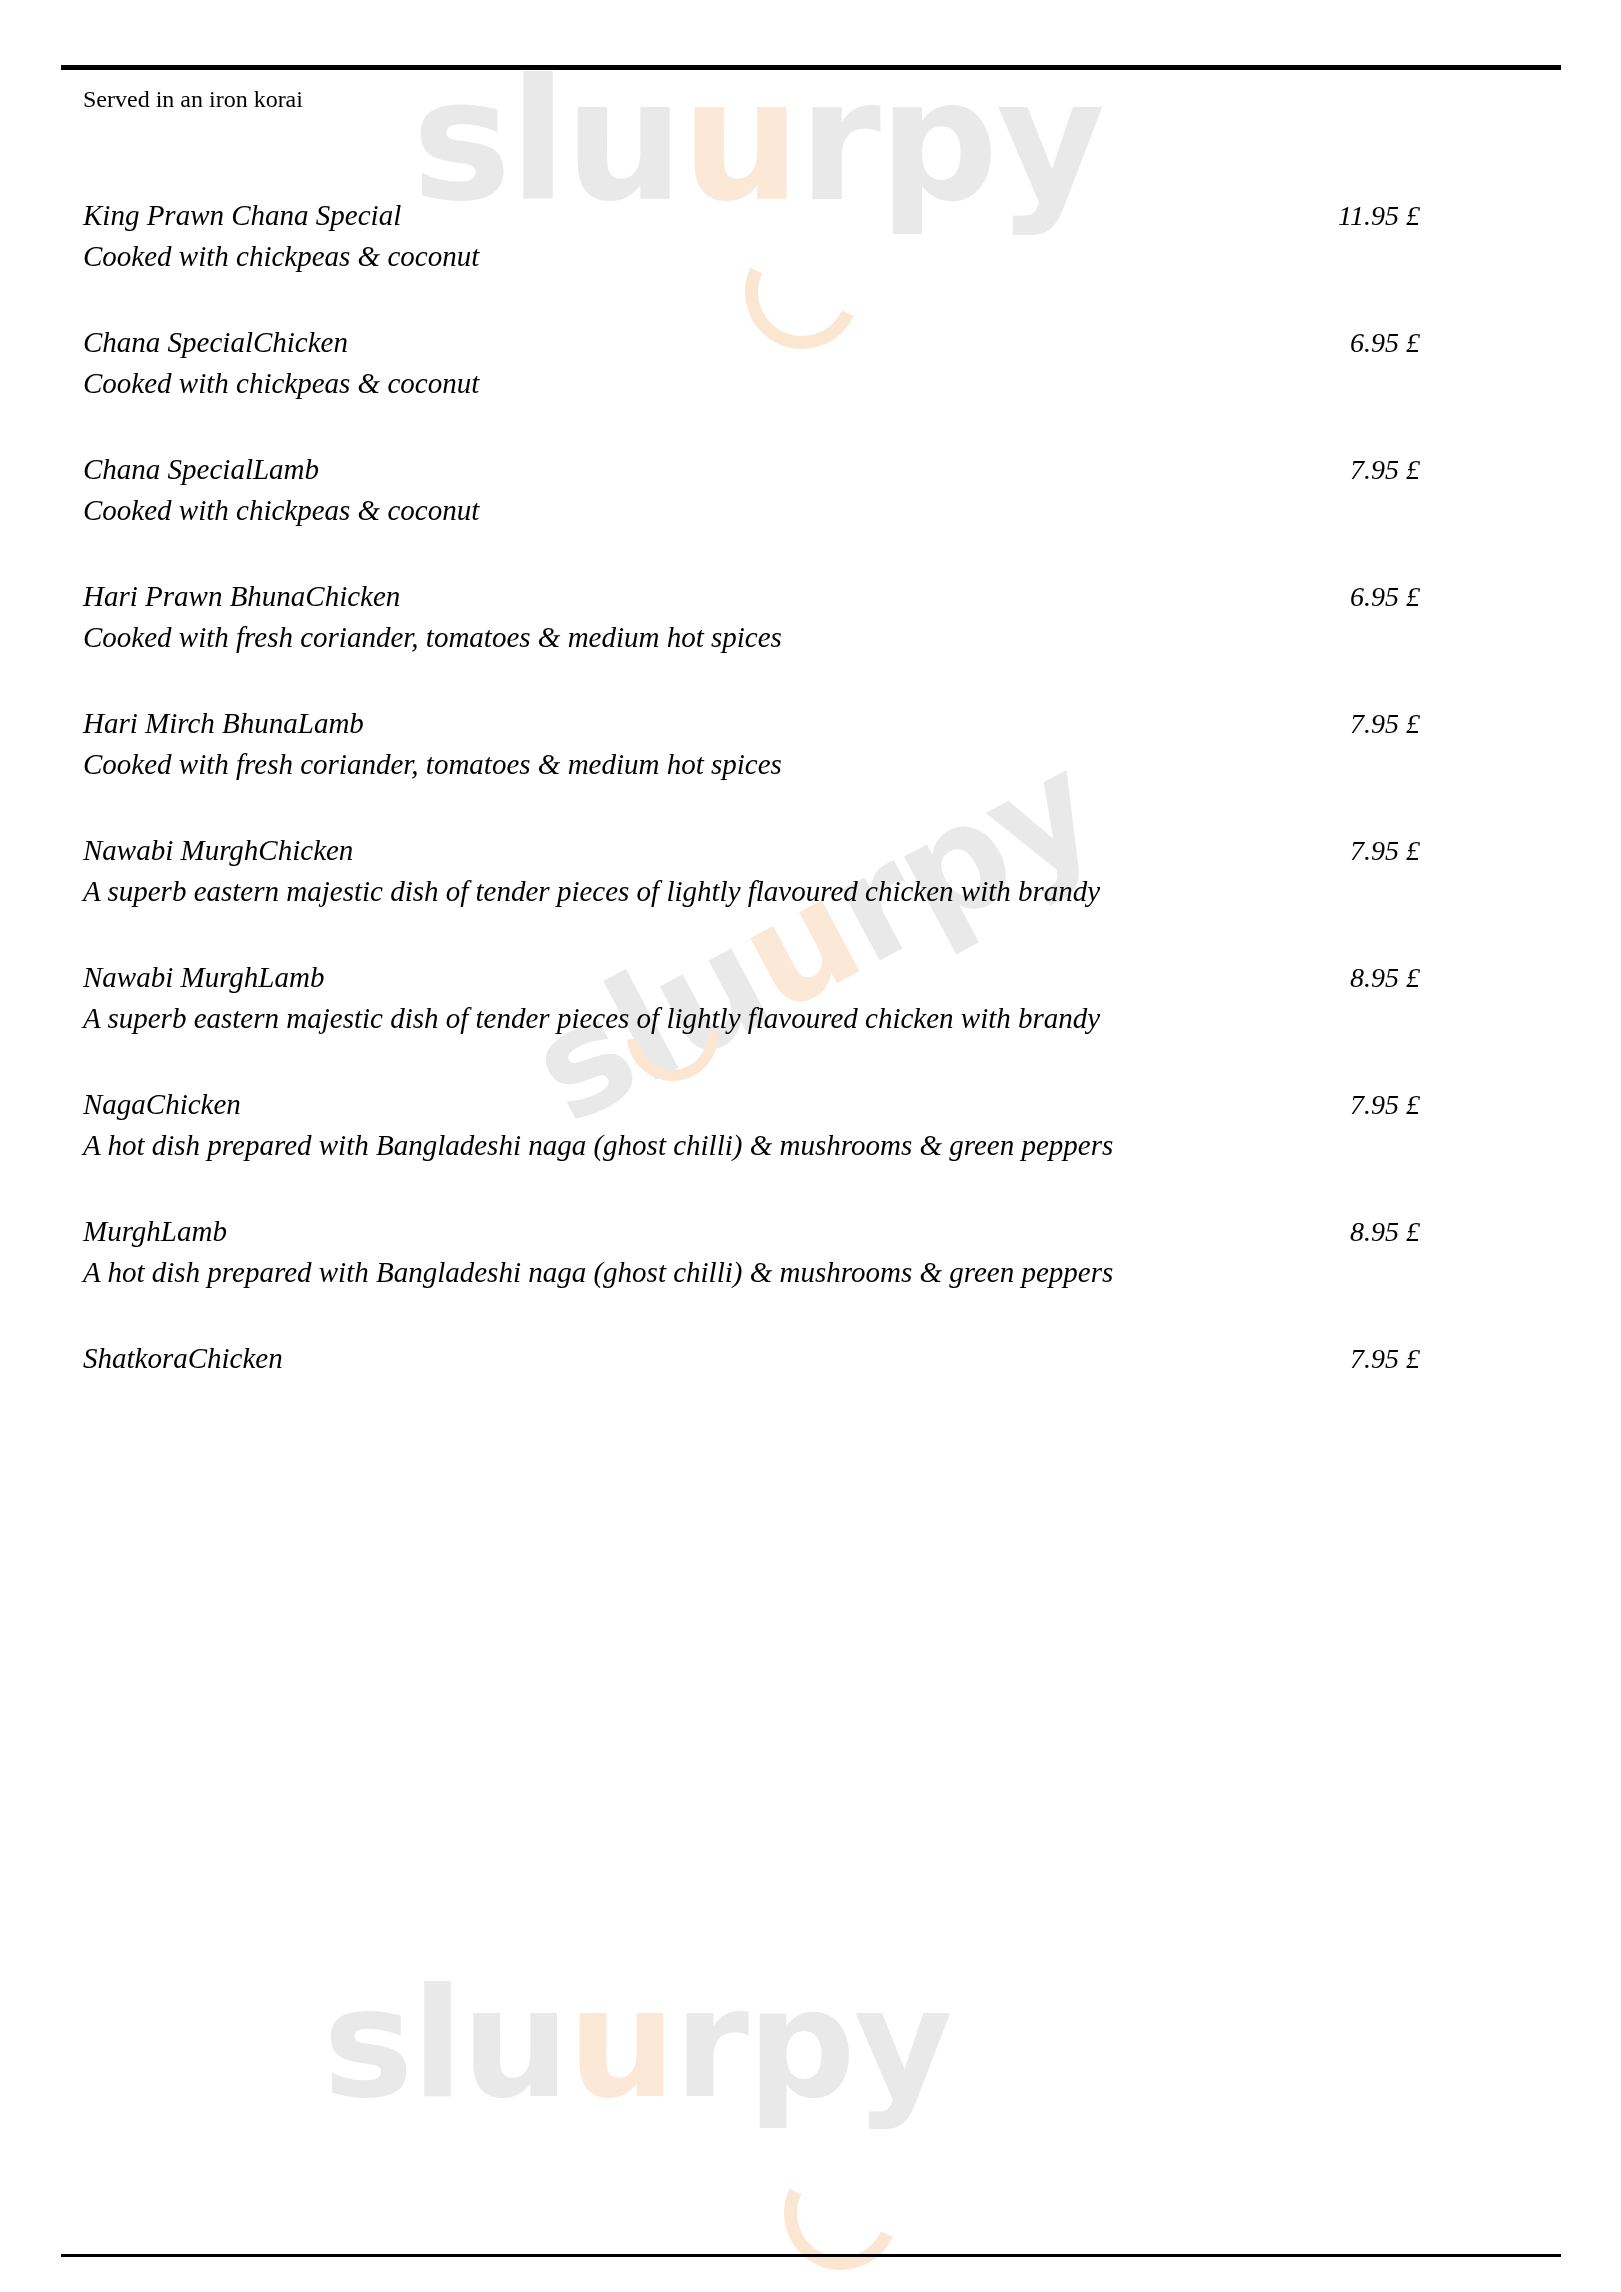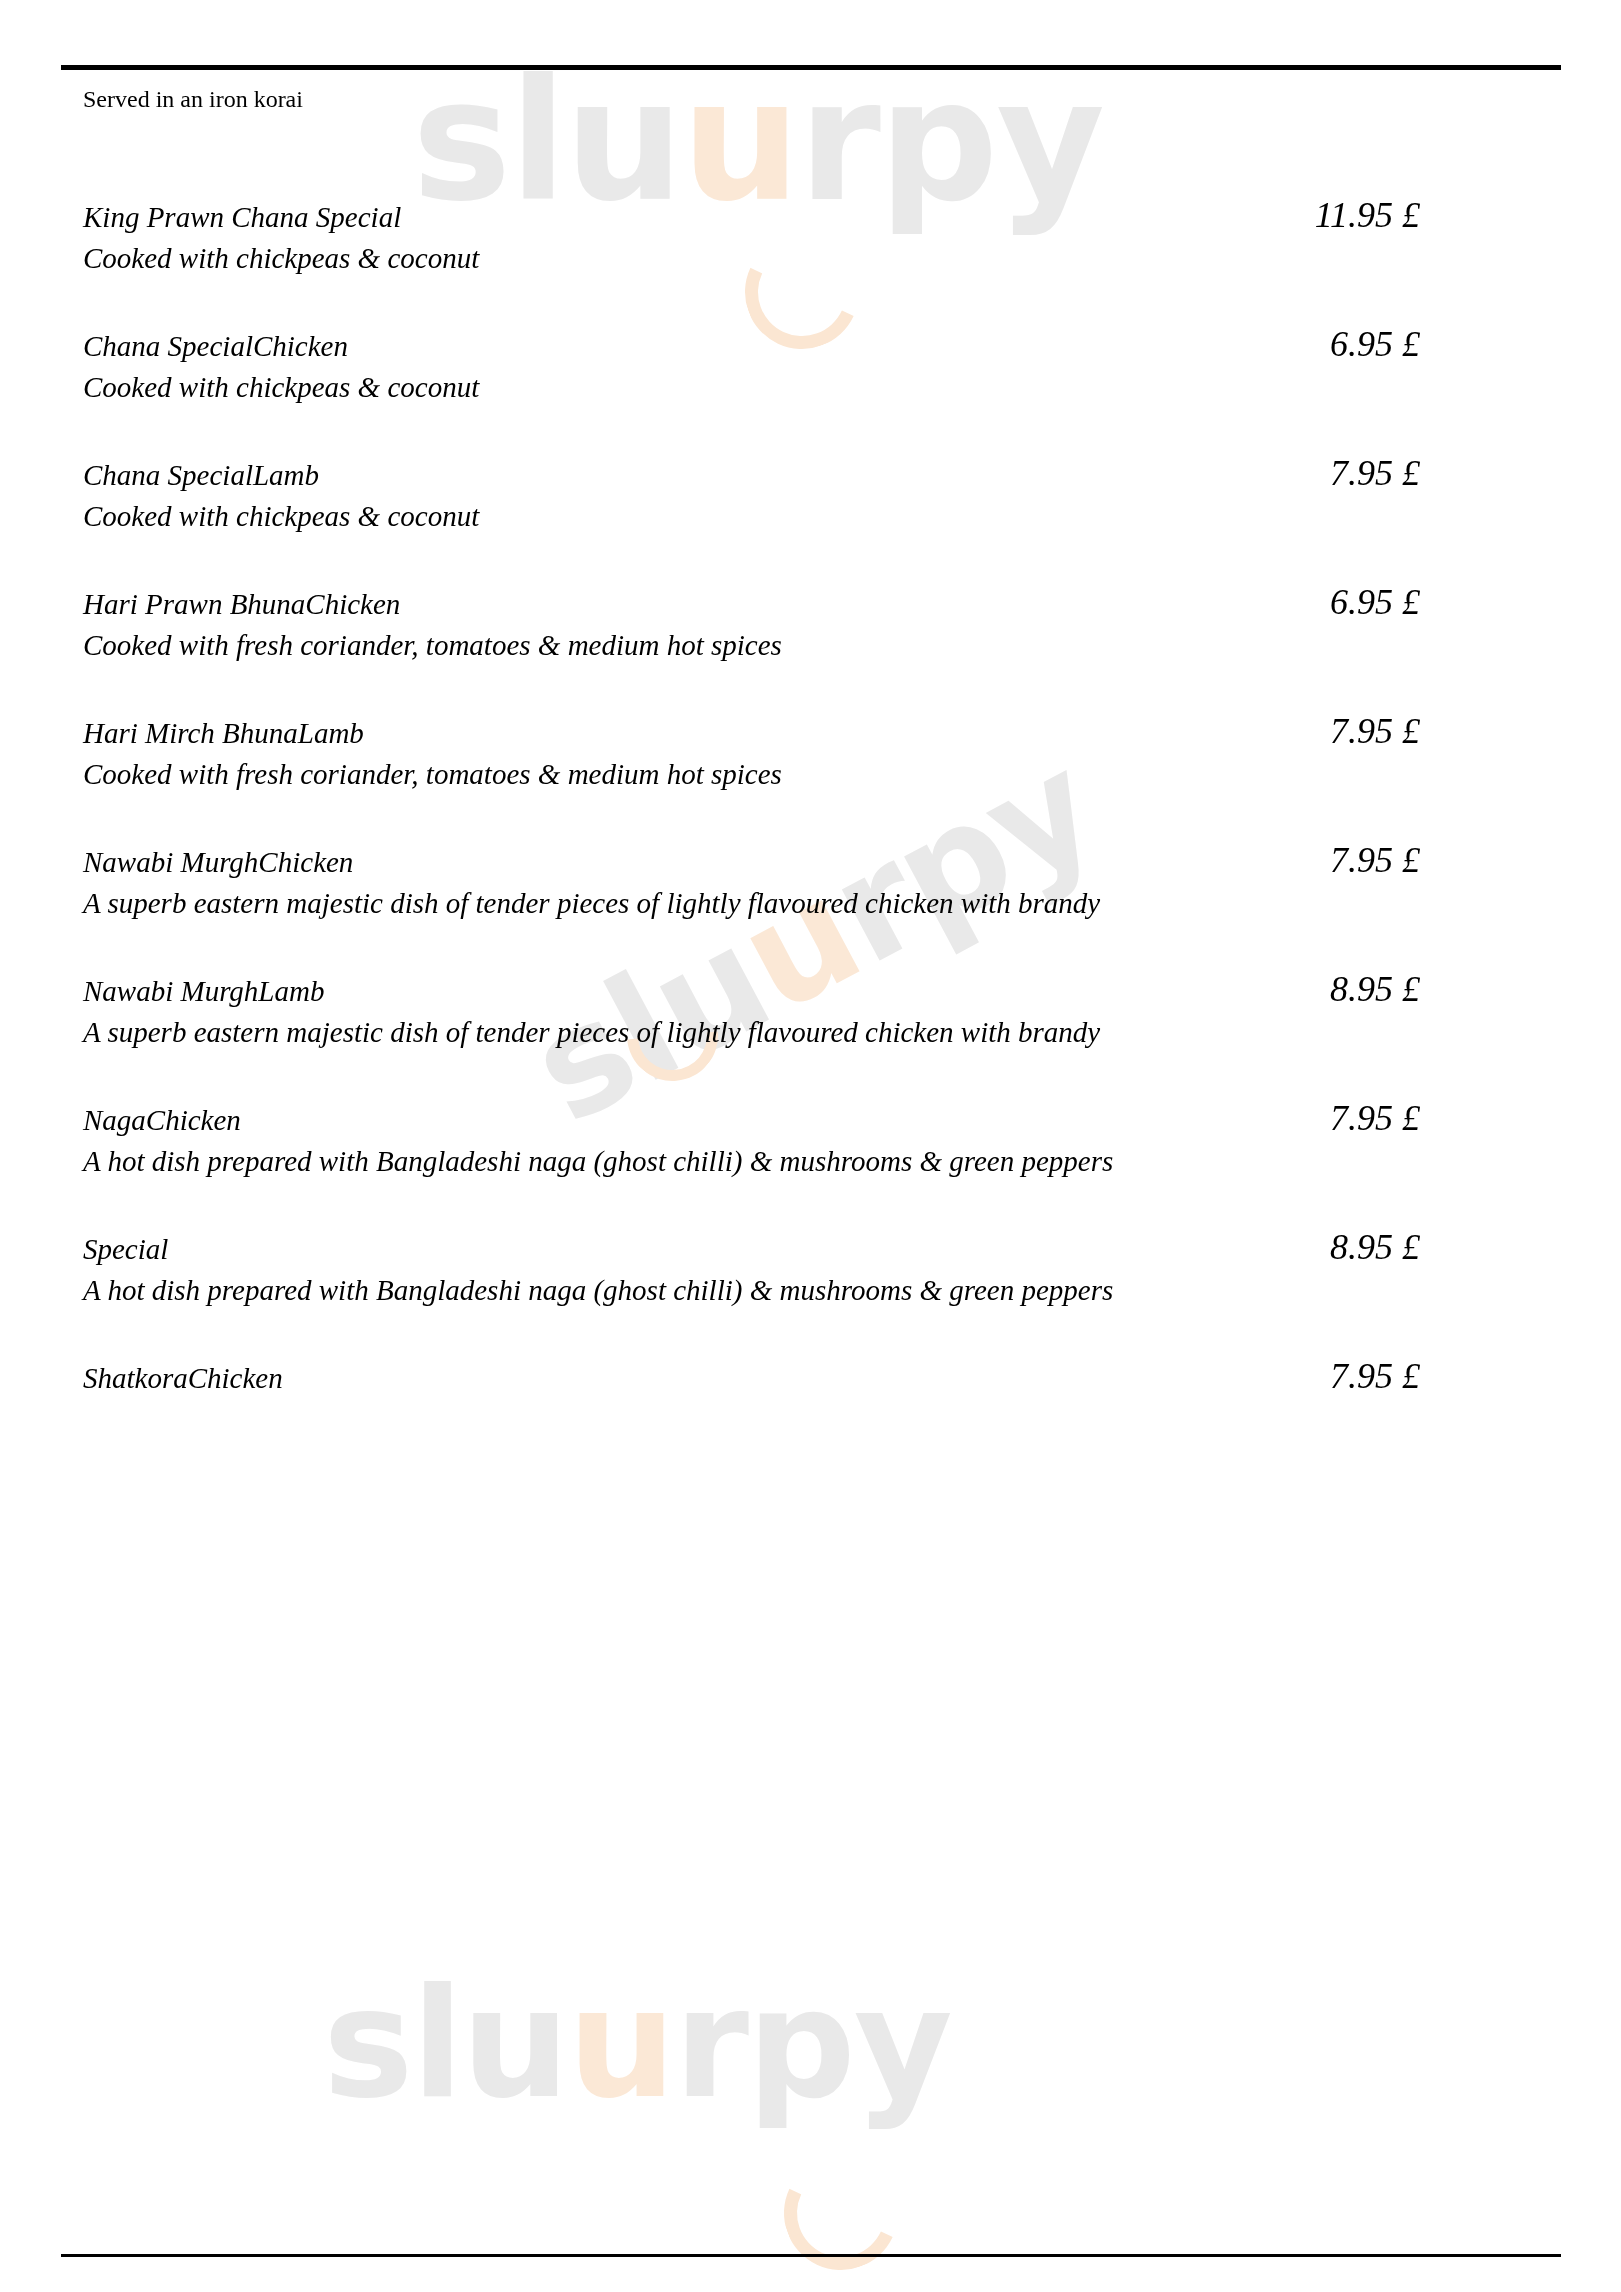--- a/index.html
+++ b/index.html
@@ -102,21 +102,21 @@
     display: flex;
     justify-content: space-between;
     align-items: baseline;
     font-style: italic;
   }
   .item-name {
     font-size: 29px;
     line-height: 39px;
   }
   .item-price {
-    font-size: 36px;
+    font-size: 28px;
     line-height: 39px;
     white-space: nowrap;
     padding-right: 123px;
     text-align: center;
   }
   .item-desc {
     font-size: 29px;
     line-height: 40px;
     max-width: 1137px;
     margin-top: 1px;
@@ -201,21 +201,21 @@
       </div>
       <div class="item">
         <div class="item-head">
           <div class="item-name">NagaChicken</div>
           <div class="item-price">7.95 £</div>
         </div>
         <div class="item-desc">A hot dish prepared with Bangladeshi naga (ghost chilli) &amp; mushrooms &amp; green peppers</div>
       </div>
       <div class="item">
         <div class="item-head">
-          <div class="item-name">Special</div>
+          <div class="item-name">MurghLamb</div>
           <div class="item-price">8.95 £</div>
         </div>
         <div class="item-desc">A hot dish prepared with Bangladeshi naga (ghost chilli) &amp; mushrooms &amp; green peppers</div>
       </div>
       <div class="item">
         <div class="item-head">
           <div class="item-name">ShatkoraChicken</div>
           <div class="item-price">7.95 £</div>
         </div>
       </div>

